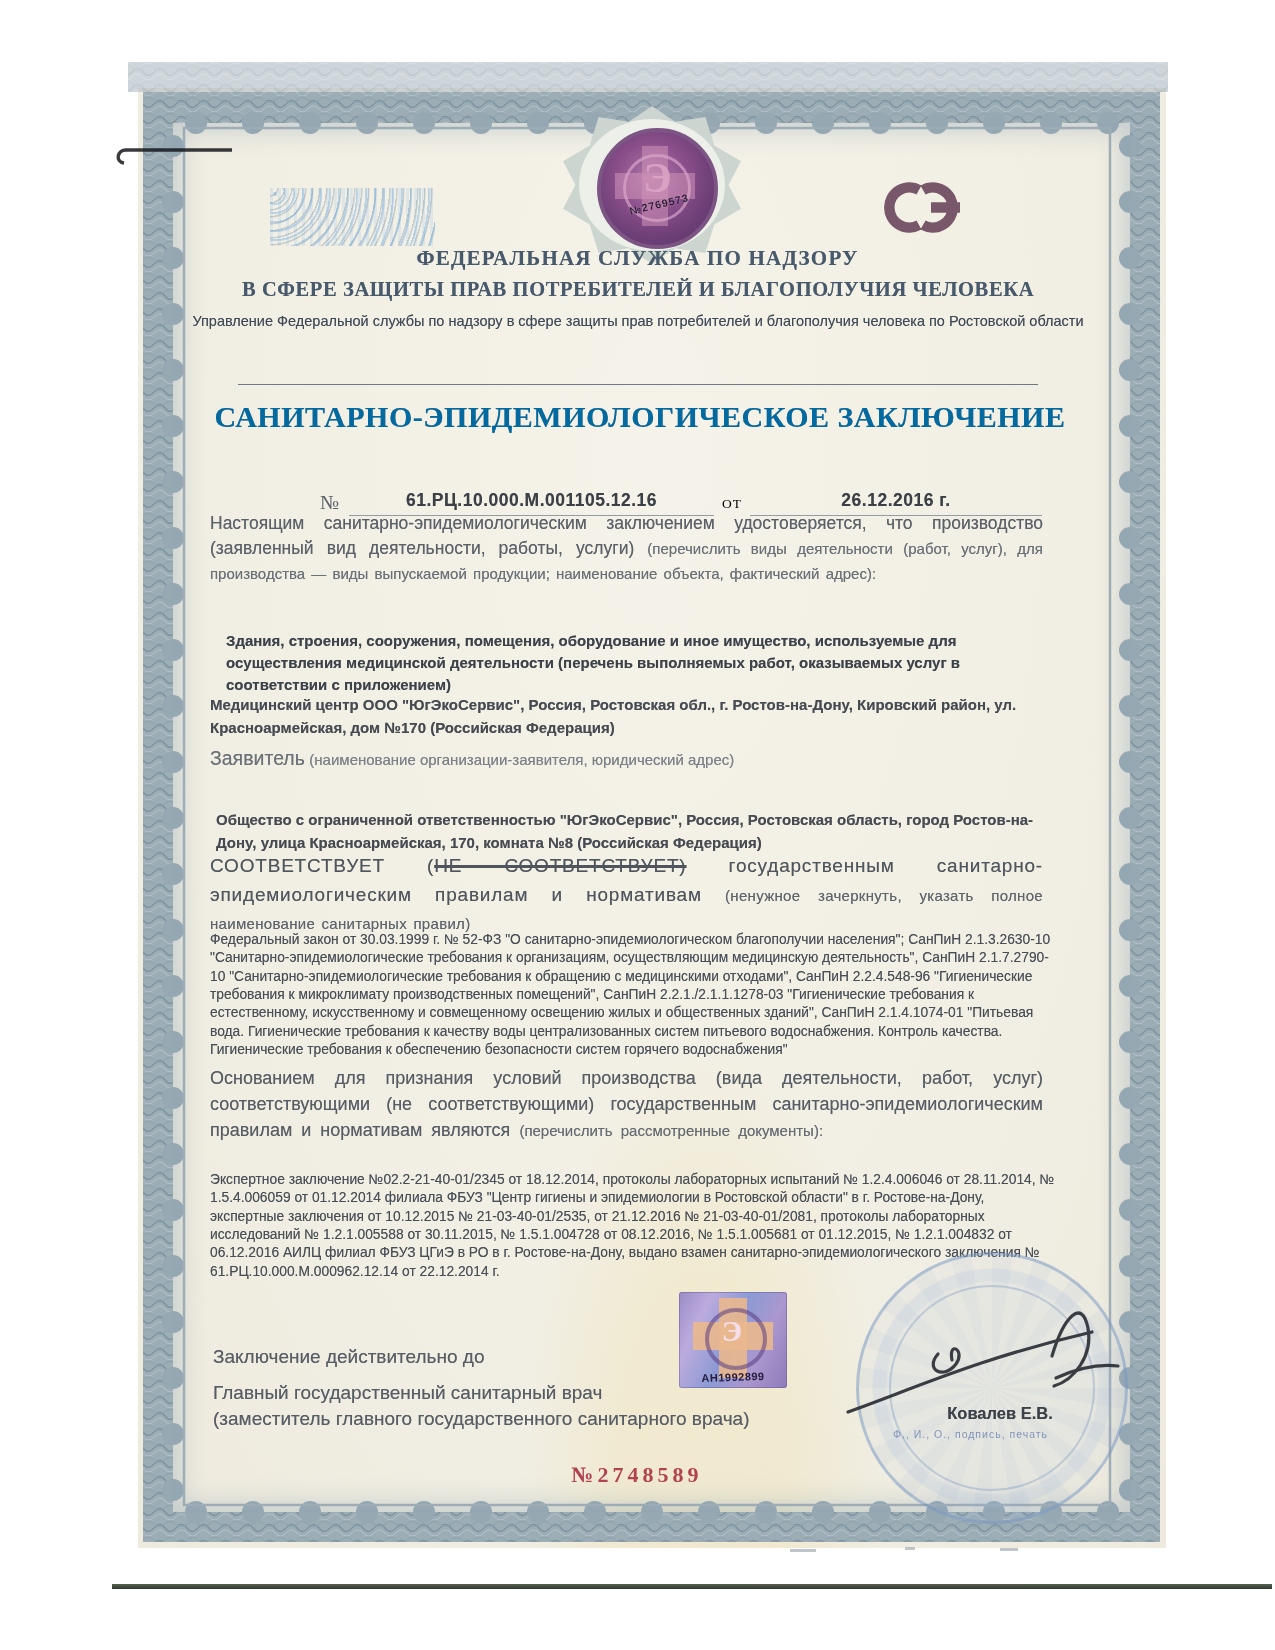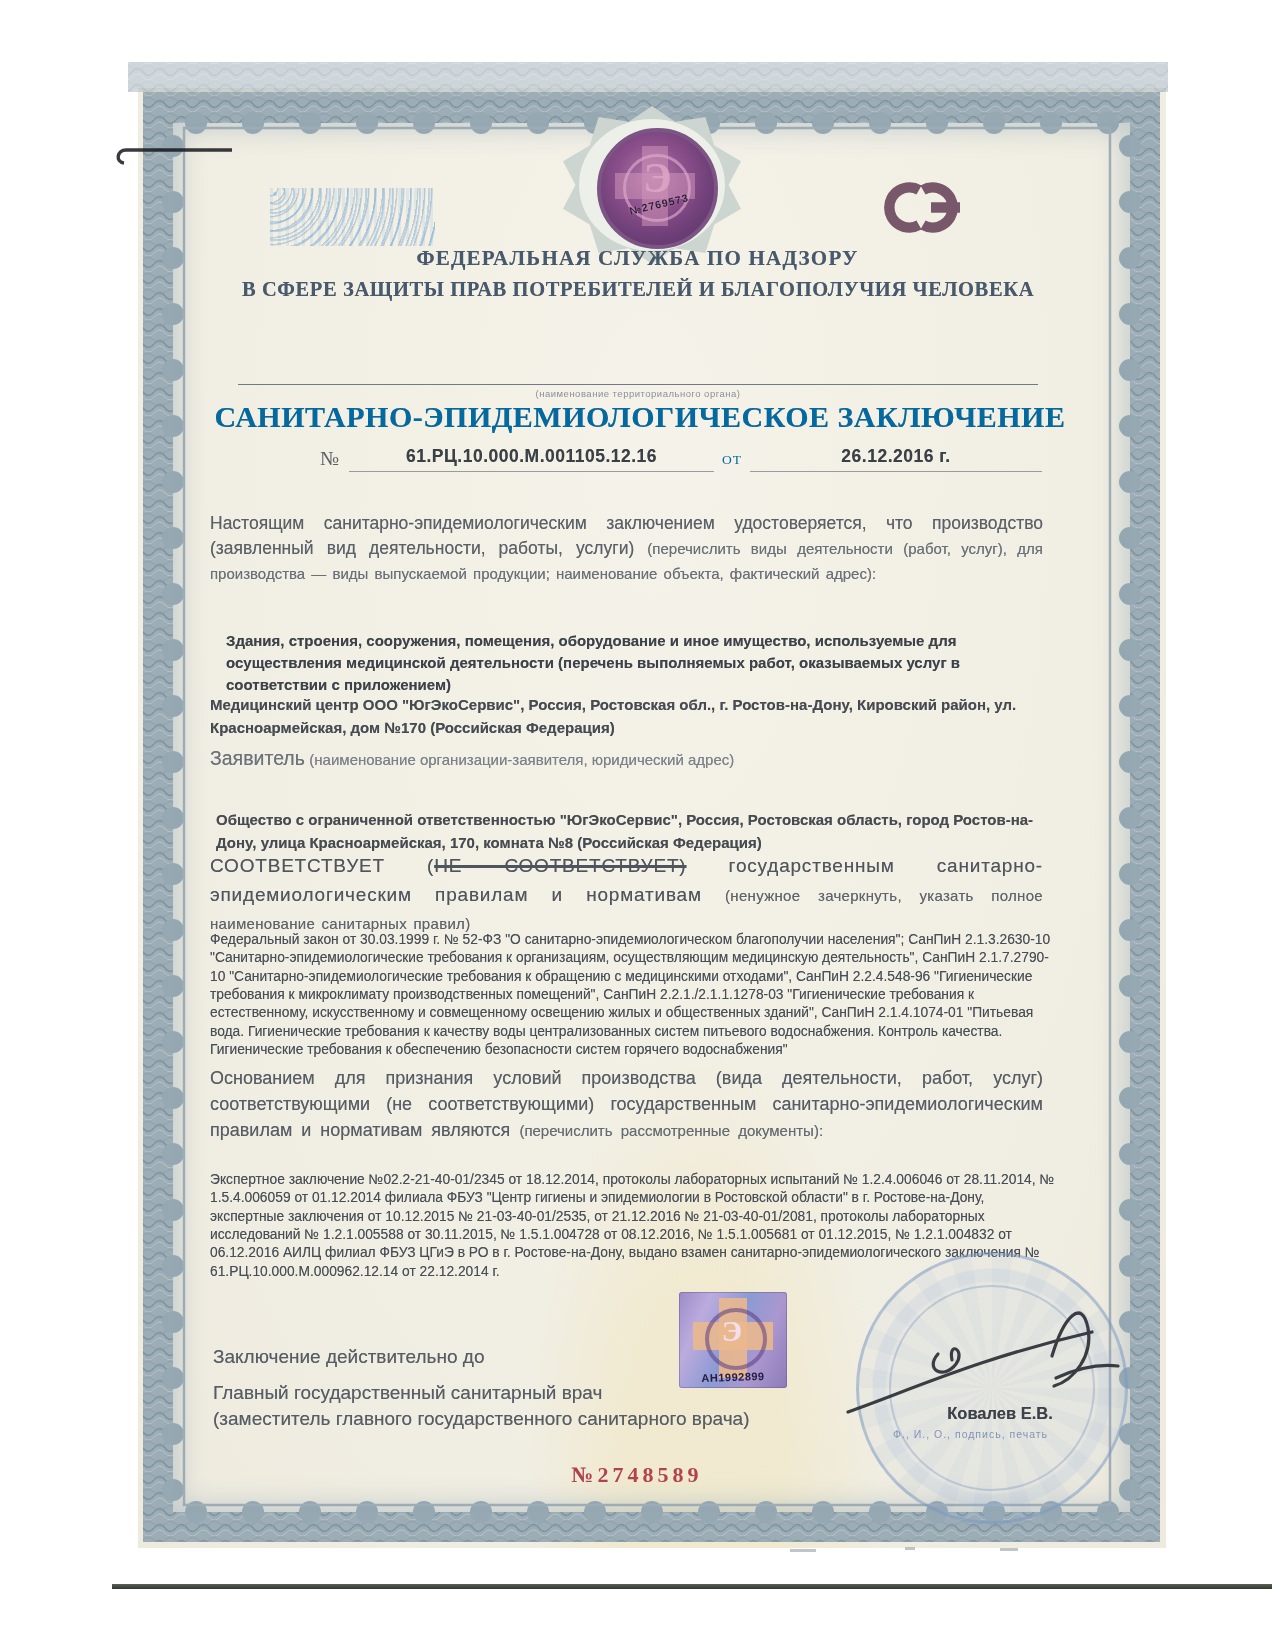--- a/index.html
+++ b/index.html
@@ -24,23 +24,23 @@
   .rule{left:238px;top:384px;width:800px;border-top:1.5px solid #707a85;height:0;}
   .caption-sm{left:238px;top:388px;width:800px;font-size:9.5px;color:#8a9097;text-align:center;letter-spacing:.5px;}
   .title{left:150px;top:400px;width:980px;font-family:"Liberation Serif",serif;font-weight:700;
          font-size:30px;color:#0369a1;text-align:center;letter-spacing:.5px;}
 
   
   .numrow{left:320px;top:446px;width:722px;display:flex;align-items:flex-end;}
   .no-sign{font-family:"Liberation Serif",serif;font-size:20px;color:#5a6068;padding:0 10px 2px 0;}
   .numbox{border-bottom:1.5px solid #979ca2;text-align:center;font-weight:700;font-size:17.5px;
           color:#3b4046;letter-spacing:.5px;padding-bottom:4px;}
-  .numbox.n1{flex:1.25;}
+  .numbox.n1{flex:1.25;margin-top:44px;}
   .numbox.n2{flex:1;}
-  .ot{font-family:"Liberation Serif",serif;font-size:13.5px;color:#0369a1;letter-spacing:1px;padding:0 8px 4px;}
+  .ot{font-family:"Liberation Serif",serif;font-size:13.5px;color:#000000;letter-spacing:1px;padding:0 8px 4px;}
 
   
   .body-lg{font-size:17.5px;line-height:1.43;color:#5b6169;text-align:justify;word-spacing:4px;}
   .body-lg .cap{font-size:15px;color:#697078;word-spacing:2px;}
   .bold-val{font-size:15px;line-height:1.46;font-weight:700;color:#3c4249;}
   .semibold{font-size:15px;line-height:1.5;font-weight:700;color:#464b52;}
   .applicant-row .lbl{font-size:19.5px;color:#6c727a;margin-top:41px;}
   .applicant-row .cap{font-size:15px;color:#7c828a;}
   .conforms{font-size:19px;line-height:1.5;color:#4e555d;text-align:justify;word-spacing:6px;letter-spacing:.8px;}
   .conforms .struck{text-decoration:line-through;text-decoration-thickness:2.5px;}
@@ -239,22 +239,22 @@
   <svg class="abs se-logo" width="94" height="60" viewBox="0 0 94 60">
     <g stroke="#6e4b60" stroke-width="10.5" fill="none" opacity=".92">
       <path d="M45,12 A20,20 0 1 0 45,47"></path>
       <path d="M49,12 A20,20 0 1 1 49,47"></path>
       <path d="M57,29.5 H86"></path>
     </g>
   </svg>
 
   <div class="abs serifhead t-agency1 blurred">ФЕДЕРАЛЬНАЯ СЛУЖБА ПО НАДЗОРУ</div>
   <div class="abs serifhead t-agency2 blurred">В СФЕРЕ ЗАЩИТЫ ПРАВ ПОТРЕБИТЕЛЕЙ И БЛАГОПОЛУЧИЯ ЧЕЛОВЕКА</div>
+  <div class="abs dept blurred">Управление Федеральной службы по надзору в сфере защиты прав потребителей и благополучия человека по Ростовской области</div>
   <div class="abs rule"></div>
-  <div class="abs caption-sm">(наименование территориального органа)</div>
   <div class="abs title blurred">САНИТАРНО-ЭПИДЕМИОЛОГИЧЕСКОЕ ЗАКЛЮЧЕНИЕ</div>
 
   <div class="abs numrow">
     <span class="no-sign">№</span>
     <span class="numbox n1 blurred">61.РЦ.10.000.М.001105.12.16</span>
     <span class="ot">ОТ</span>
     <span class="numbox n2 blurred">26.12.2016 г.</span>
   </div>
 
   <p class="txtblock body-lg blurred" style="top:511px;margin:0">

